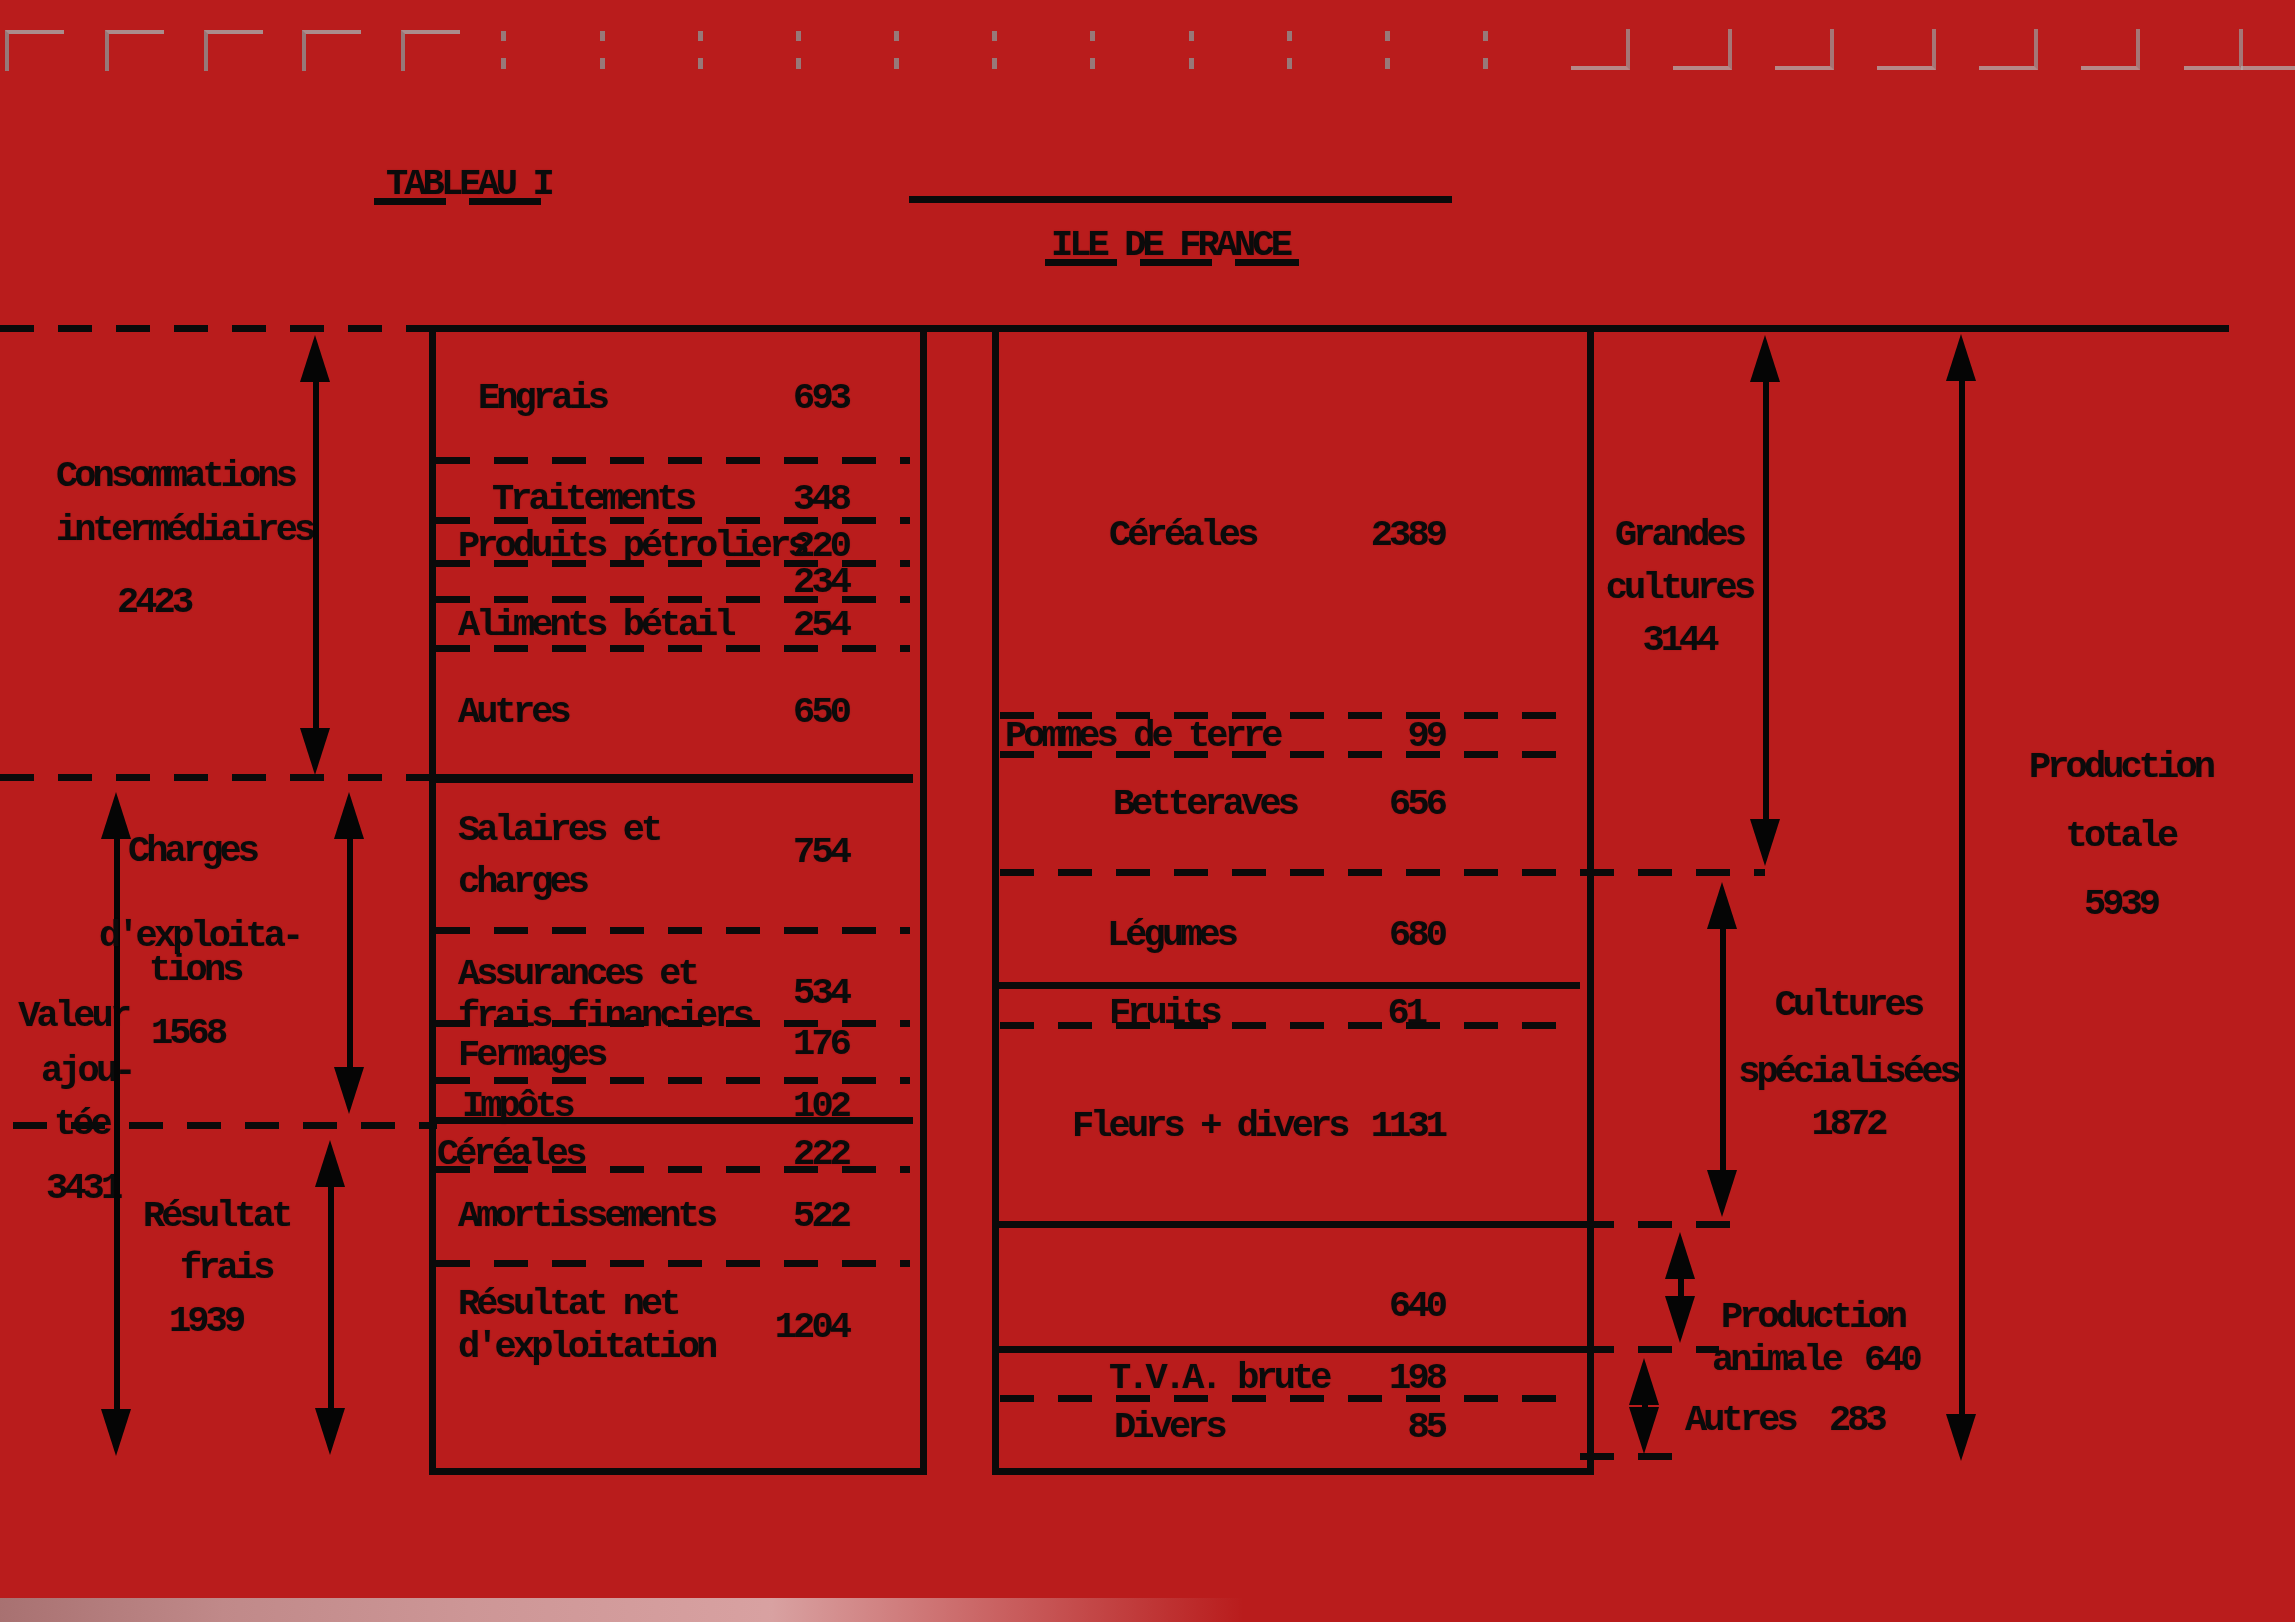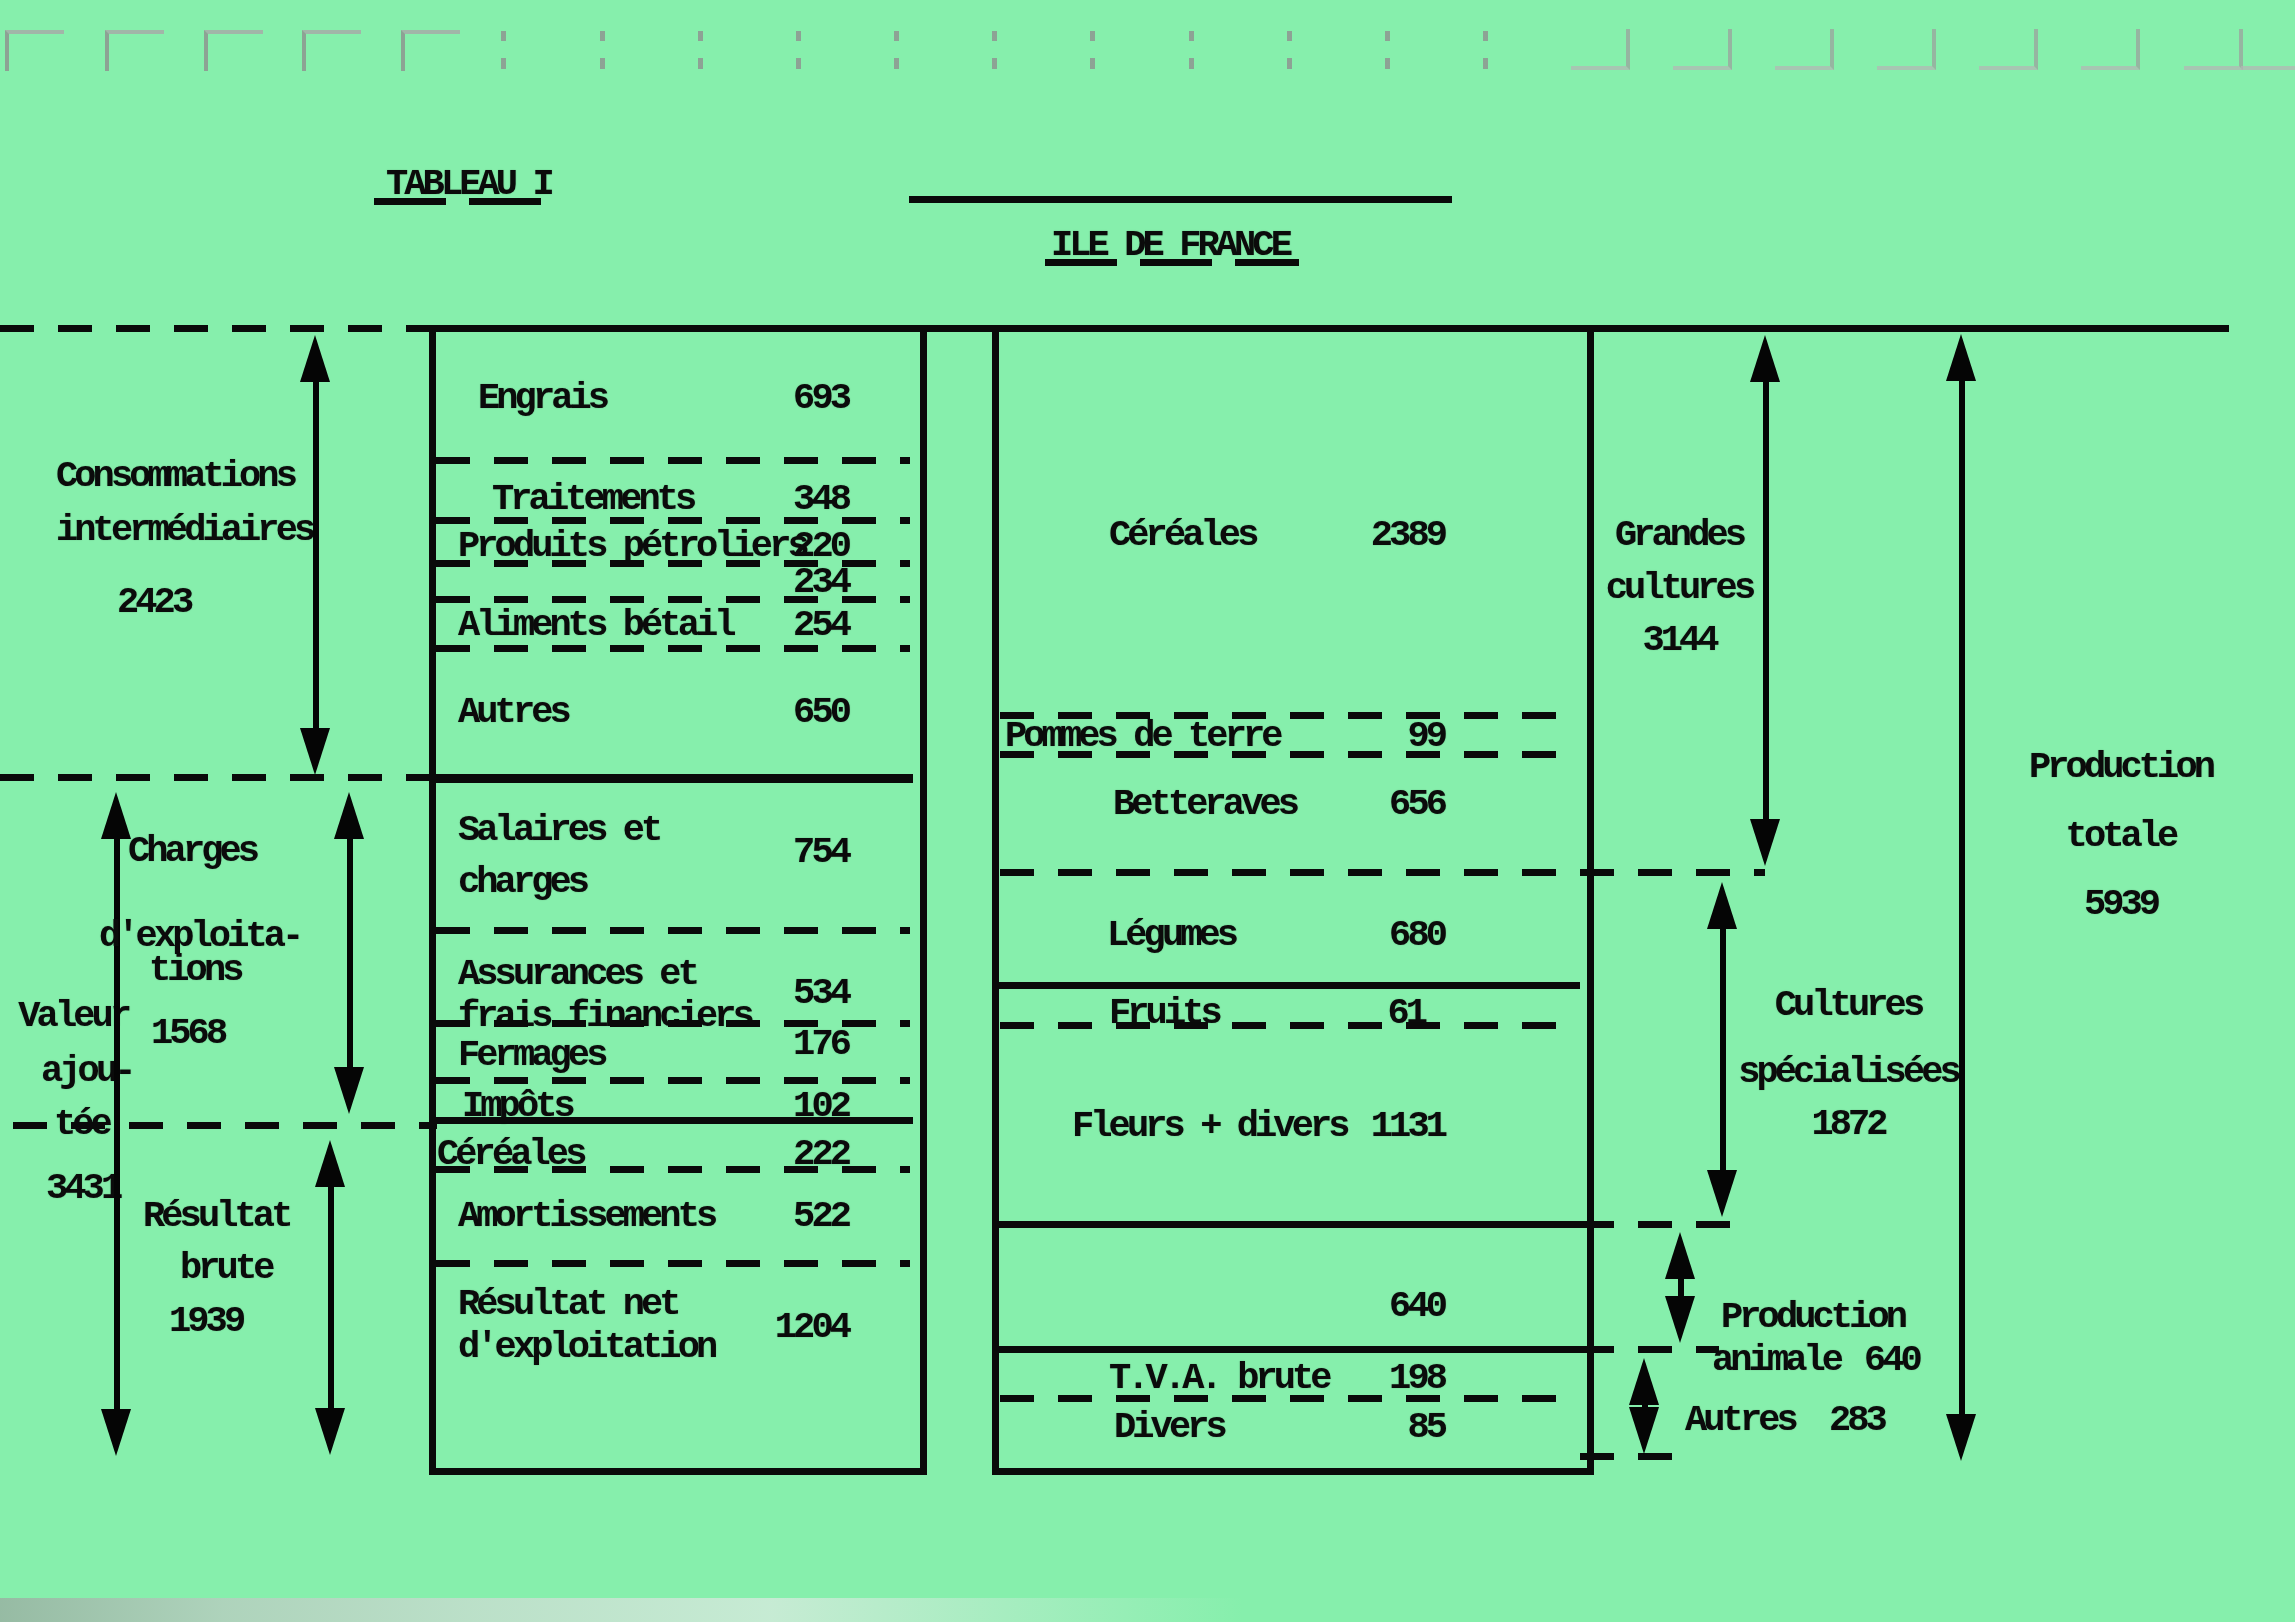--- a/index.html
+++ b/index.html
@@ -1,16 +1,16 @@
 <!DOCTYPE html>
 <html style="font-size:10.5px"><head>
 <meta charset="utf-8">
 <style>
   html,body{margin:0;padding:0;background:#ffffff;}
-  #canvas{position:relative;width:2295px;height:1623px;background:#86efac;overflow:hidden;
+  #canvas{position:relative;width:2295px;height:1623px;background:#b91c1c;overflow:hidden;
           font-family:"Liberation Mono","DejaVu Sans Mono",monospace;}
   .t{position:absolute;font-weight:700;font-size:37px;letter-spacing:-3.9px;line-height:52px;
      color:#0b0b0b;white-space:nowrap;text-shadow:0 0 1.3px rgba(0,0,0,.30);}
   .n{text-align:right;}
   .ctr{text-align:center;}
   
   .sl{position:absolute;height:6.5px;background:#0a0a0a;}
   .dl{position:absolute;height:7.2px;
       background:repeating-linear-gradient(90deg,#0a0a0a 0,#0a0a0a 34px,transparent 34px,transparent 58px);}
   .box{position:absolute;border:7.2px solid #0a0a0a;background:transparent;}
@@ -98,21 +98,21 @@
   <div class="t" style="left:151px;top:1007px">1568</div>
   <div class="varrow" style="left:350px;top:792px;height:322px">
       <i class="sh"></i>
       <i class="hu"></i>
       <i class="hd"></i>
     </div>
 
   <div class="dl" style="left:13px;top:1122px;width:424px"></div>
 
   <div class="t" style="left:143px;top:1190px">Résultat</div>
-  <div class="t" style="left:180px;top:1242px">brute</div>
+  <div class="t" style="left:180px;top:1242px">frais</div>
   <div class="t" style="left:169px;top:1295px">1939</div>
   <div class="varrow" style="left:331px;top:1140px;height:315px">
       <i class="sh"></i>
       <i class="hu"></i>
       <i class="hd"></i>
     </div>
 
   <div class="box" style="left:429px;top:325px;width:484px;height:1136px"></div>
 
   <div class="t" style="left:478px;top:372px">Engrais</div>

